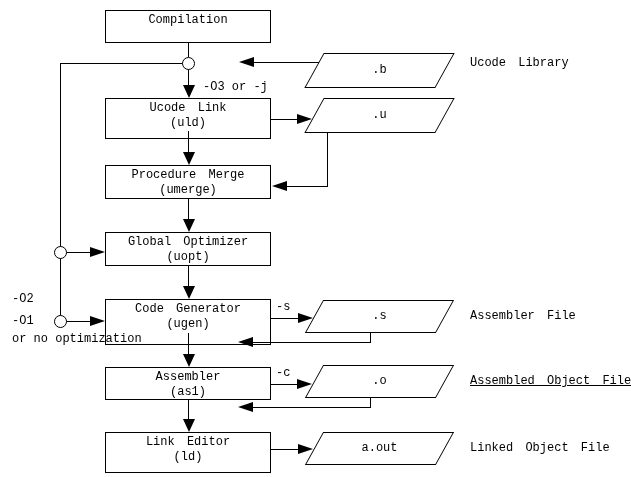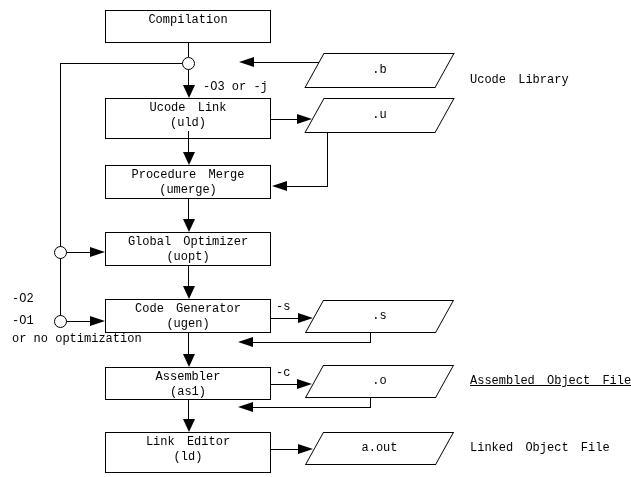--- a/index.html
+++ b/index.html
@@ -58,21 +58,21 @@
     <div>(uld)</div>
   </div>
   <div class="pbox" style="top:165px;height:34px;">
     <div class="ws">Procedure Merge</div>
     <div>(umerge)</div>
   </div>
   <div class="pbox" style="top:232px;height:34px;">
     <div class="ws">Global Optimizer</div>
     <div>(uopt)</div>
   </div>
-  <div class="pbox" style="top:299px;height:34px;">
+  <div class="pbox" style="top:299px;height:46px;">
     <div class="ws">Code Generator</div>
     <div>(ugen)</div>
   </div>
   <div class="pbox" style="top:367px;height:33px;">
     <div class="ws">Assembler</div>
     <div>(as1)</div>
   </div>
   <div class="pbox" style="top:432px;height:41px;">
     <div class="ws">Link Editor</div>
     <div>(ld)</div>
@@ -87,21 +87,22 @@
   <div class="ppar" style="top:300px;height:33px;">
     <span class="ptxt" style="line-height:31px;">.s</span>
   </div>
   <div class="ppar" style="top:365px;height:33px;">
     <span class="ptxt" style="line-height:31px;">.o</span>
   </div>
   <div class="ppar" style="top:432px;height:33px;">
     <span class="ptxt" style="line-height:31px;">a.out</span>
   </div>
 
-  <div class="lab ws" style="left:470px;top:73px;">Ucode Library</div>
+  <div class="lab ws" style="left:470px;top:56px;">Ucode Library</div>
+  <div class="lab ws" style="left:470px;top:309px;">Assembler File</div>
   <div class="lab ws" style="left:470px;top:374px;text-decoration:underline;">Assembled Object File</div>
   <div class="lab ws" style="left:470px;top:441px;">Linked Object File</div>
 
   <div class="lab" style="left:203px;top:80px;">-O3 or -j</div>
   <div class="lab" style="left:12px;top:245px;margin-top:47px;">-O2</div>
   <div class="lab" style="left:12px;top:314px;">-O1</div>
   <div class="lab" style="left:12px;top:332px;">or no optimization</div>
   <div class="lab" style="left:276px;top:300px;">-s</div>
   <div class="lab" style="left:276px;top:366px;">-c</div>
 

